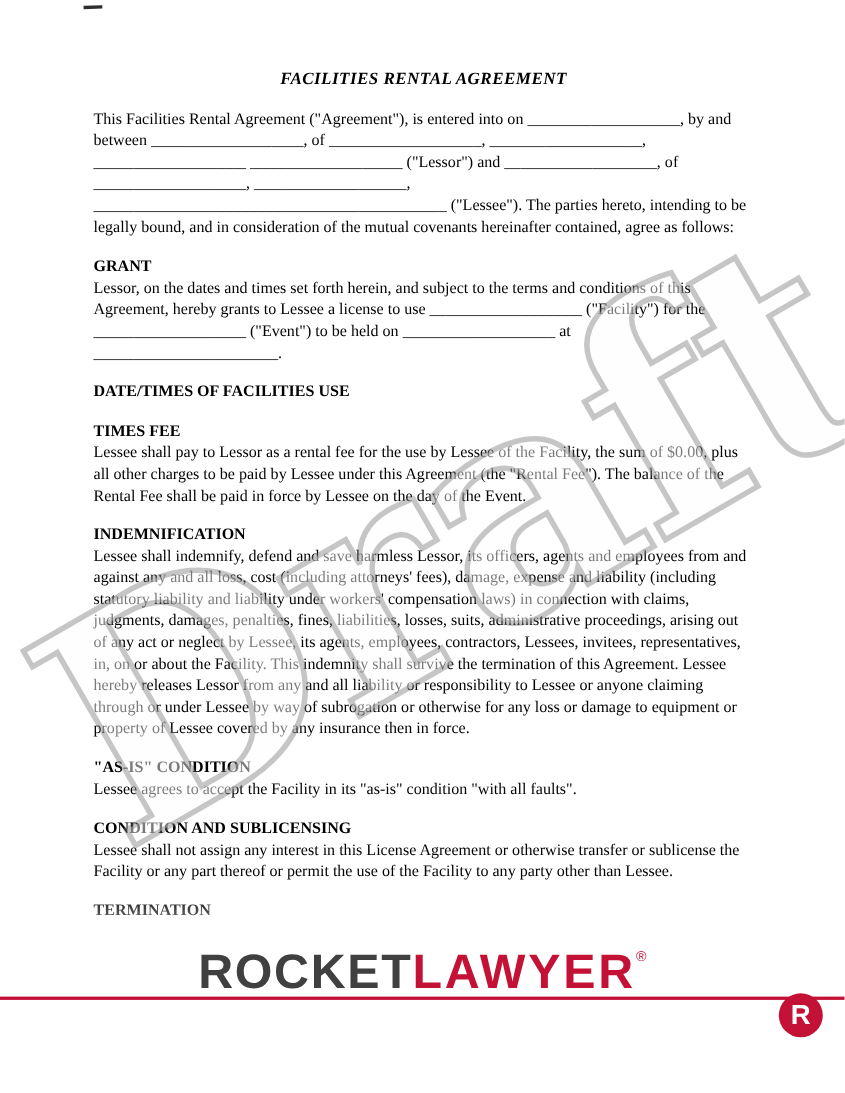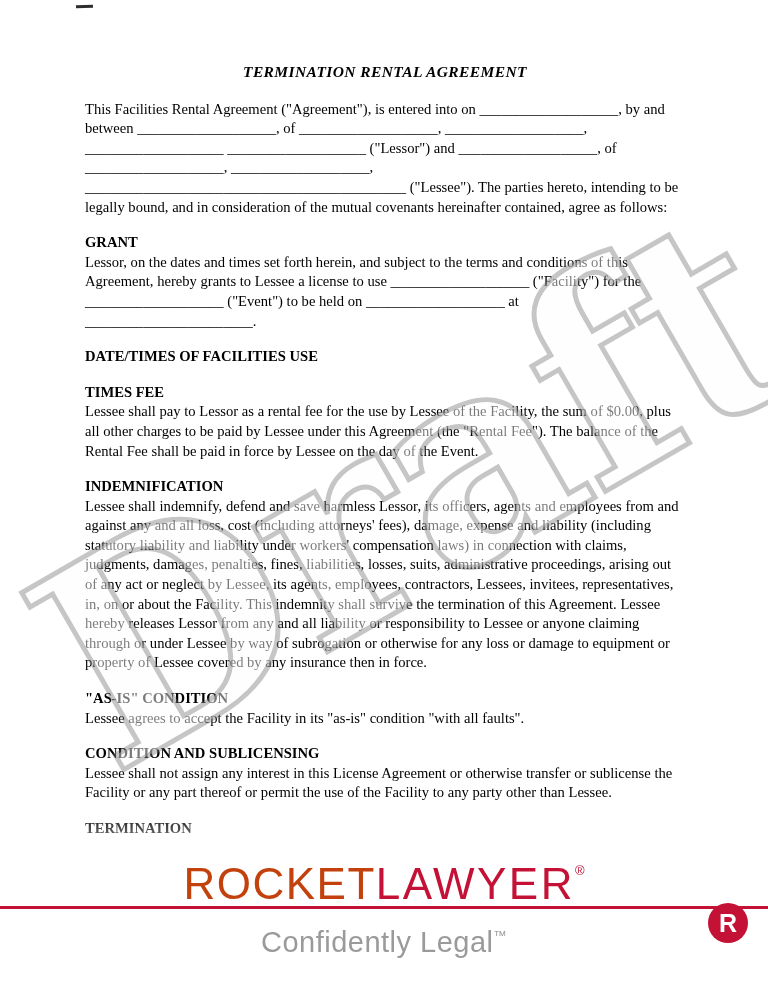--- a/index.html
+++ b/index.html
@@ -94,26 +94,26 @@
     position: absolute;
     top: 6px;
     width: 100%;
     text-align: center;
     font-family: "Liberation Sans", sans-serif;
     font-size: 44px;
     line-height: 1.1;
     white-space: nowrap;
   }
   .logo .rocket {
-    font-weight: 400;
-    color: #c2410c;
+    font-weight: 700;
+    color: #404040;
     letter-spacing: 1.5px;
   }
   .logo .lawyer {
-    font-weight: 400;
+    font-weight: 700;
     color: #c41237;
     letter-spacing: 2.5px;
   }
   .logo .reg {
     font-size: 13px;
     color: #c41237;
     vertical-align: 24px;
     font-weight: 400;
   }
   .redline {
@@ -157,21 +157,21 @@
   }
 </style>
 </head>
 <body>
 
 <div class="page">
 
   <div class="artifact"></div>
 
   <div class="doc-content">
-    <h1 class="doc-title">TERMINATION RENTAL AGREEMENT</h1>
+    <h1 class="doc-title">FACILITIES RENTAL AGREEMENT</h1>
 
     <p class="intro">This Facilities Rental Agreement ("Agreement"), is entered into on ___________________, by and between ___________________, of ___________________, ___________________, ___________________ ___________________ ("Lessor") and ___________________, of ___________________, ___________________, ____________________________________________ ("Lessee"). The parties hereto, intending to be legally bound, and in consideration of the mutual covenants hereinafter contained, agree as follows:</p>
 
     <div class="doc-section">
       <h2>GRANT</h2>
       <p>Lessor, on the dates and times set forth herein, and subject to the terms and conditions of this Agreement, hereby grants to Lessee a license to use ___________________ ("Facility") for the ___________________ ("Event") to be held on ___________________ at _______________________.</p>
     </div>
 
     <div class="doc-section">
       <h2>DATE/TIMES OF FACILITIES USE</h2>
@@ -208,18 +208,15 @@
   <div class="bottom-fade"></div>
 
   <div class="footer">
     <div class="logo">
       <span class="rocket">ROCKET</span><span class="lawyer">LAWYER</span><span class="reg">®</span>
     </div>
     <div class="redline"></div>
     <div class="r-badge">
       <span>R</span>
     </div>
-    <div class="tagline">
-      <span>Confidently Legal</span><span class="tm">™</span>
-    </div>
   </div>
 
 </div>
 
 </body></html>

